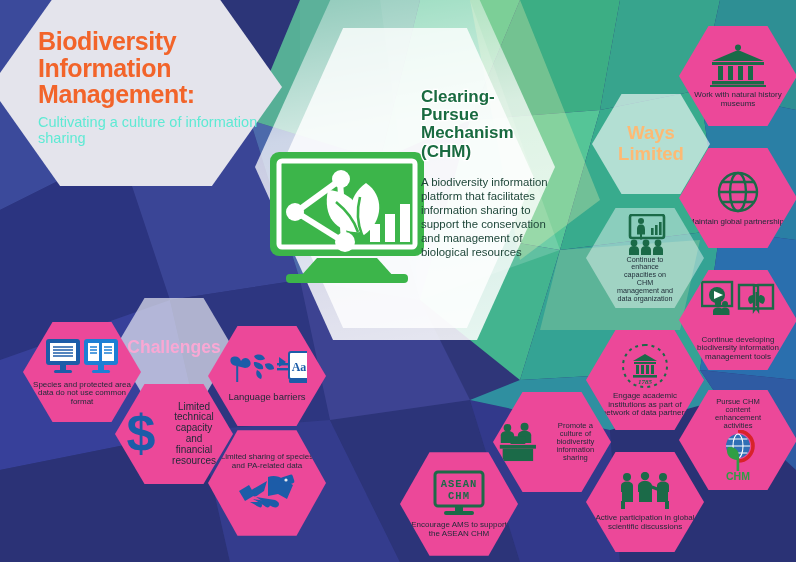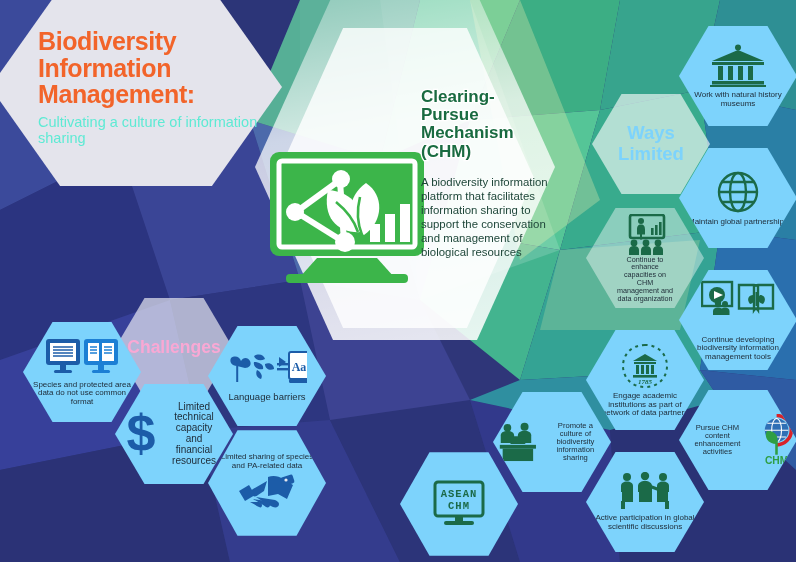--- a/index.html
+++ b/index.html
@@ -4,41 +4,41 @@
 <style>
   html,body{margin:0;padding:0;background:#2b2f6b;}
   body{font-family:"Liberation Sans",sans-serif;}
   #stage{position:relative;width:796px;height:562px;overflow:hidden;background:#2d3577;}
   #bg{position:absolute;inset:0;width:796px;height:562px;}
 
   
   .hex{position:absolute;display:flex;flex-direction:column;align-items:center;justify-content:center;
        clip-path:polygon(25% 2%,75% 2%,100% 50%,75% 98%,25% 98%,0% 50%);
        background:#e8e9f0;text-align:center;box-sizing:border-box;}
-  .hex.light{background:#7dd3fc;}
+  .hex.light{background:#ec4899;}
   .hex.glass{background:rgba(255,255,255,0.62);}
   .hex.glass2{background:rgba(255,255,255,0.42);}
   .hex-label{font-size:8px;line-height:1.08;color:#1d2a36;padding:0 8px;}
   .icon{display:block;}
 
   
   #title-hex{left:-10px;top:-16px;width:292px;height:206px;background:#e4e4ec;
              clip-path:polygon(24% 2%,76% 2%,100% 50%,76% 98%,24% 98%,0% 50%);}
   #title-block{position:absolute;left:38px;top:28px;width:240px;}
   .title-main{color:#f2642a;font-size:25px;line-height:1.06;font-weight:bold;letter-spacing:-0.4px;}
   .title-sub{color:#5eead4;font-size:14.5px;line-height:1.15;margin-top:6px;}
 
   #chm-title{position:absolute;left:421px;top:88px;width:130px;}
   .chm-h{font-size:17px;font-weight:bold;line-height:1.07;color:#1a6b41;
          -webkit-text-stroke:2.6px #ffffff;paint-order:stroke fill;}
   #chm-body{position:absolute;left:421px;top:176px;width:128px;font-size:11.4px;
             line-height:1.22;color:#1e4639;}
 
   #ways-hex{left:592px;top:92px;width:118px;height:104px;}
-  .ways-h{font-size:18.5px;font-weight:bold;color:#7dd3fc;line-height:1.12;}
+  .ways-h{font-size:18.5px;font-weight:bold;color:#fdba74;line-height:1.12;}
 
   #challenges-hex{left:115px;top:296px;width:118px;height:104px;}
   .chal-h{font-size:17.5px;font-weight:bold;color:#f9a8d4;line-height:1.1;}
 
   
   #center-glow{position:absolute;left:255px;top:-6px;width:300px;height:346px;
     background:linear-gradient(170deg,rgba(255,255,255,.30),rgba(255,255,255,.72) 38%,rgba(255,255,255,.88));
     clip-path:polygon(26% 0%,74% 0%,100% 50%,74% 100%,26% 100%,0% 50%);}
   #center-glow2{position:absolute;left:276px;top:28px;width:258px;height:300px;
     background:rgba(255,255,255,.80);
@@ -218,21 +218,21 @@
         <rect x="22" y="23" width="3" height="9"></rect>
         <rect x="27" y="23" width="3" height="9"></rect>
         <rect x="32" y="23" width="3" height="9"></rect>
         <rect x="14" y="33" width="24" height="2.6"></rect>
       </g>
       <text x="26" y="42" font-family="Liberation Serif, serif" font-size="7" font-style="italic" font-weight="bold" text-anchor="middle" fill="#1b6a48">1785</text>
     </svg>
     <div class="hex-label" style="margin-top:2px;">Engage academic institutions as part of network of data partners</div>
   </div>
 
-  <div class="hex light" style="left:679px;top:388px;width:118px;height:104px;flex-direction:row;">
+  <div class="hex light" style="left:679px;top:388px;width:118px;height:104px;flex-direction:column;">
     <div class="hex-label" style="width:62px;font-size:7.6px;">Pursue CHM content enhancement activities</div>
     <svg class="icon" width="42" height="52" viewBox="0 0 42 52">
       <circle cx="21" cy="16" r="12" fill="#2f6fb5"></circle>
       <g stroke="#ffffff" stroke-width="1.1" fill="none">
         <ellipse cx="21" cy="16" rx="5" ry="12"></ellipse>
           <line x1="9" y1="16" x2="33" y2="16"></line>
         <path d="M11.5 9h19"></path>
           <path d="M11.5 23h19"></path>
       </g>
       <path d="M21 1a15 15 0 1 1 0 30" fill="none" stroke="#d8232a" stroke-width="3.6"></path>
@@ -278,20 +278,21 @@
   </div>
 
   <div class="hex light" style="left:400px;top:450px;width:118px;height:108px;">
     <svg class="icon" width="56" height="48" viewBox="0 0 56 48">
       <rect x="4" y="2" width="48" height="34" rx="3" fill="none" stroke="#1b6a48" stroke-width="3"></rect>
       <text x="28" y="17" font-family="Liberation Mono, monospace" font-size="10.5" font-weight="bold" letter-spacing="1" text-anchor="middle" fill="#1b6a48">ASEAN</text>
       <text x="28" y="29" font-family="Liberation Mono, monospace" font-size="10.5" font-weight="bold" letter-spacing="1" text-anchor="middle" fill="#1b6a48">CHM</text>
       <rect x="24" y="36" width="8" height="5" fill="#1b6a48"></rect>
       <rect x="13" y="41" width="30" height="4" rx="2" fill="#1b6a48"></rect>
     </svg>
+    <div class="hex-label" style="margin-top:3px;">Encourage AMS to support the ASEAN CHM</div>
   </div>
 
   <div class="hex glass" id="challenges-hex">
     <div class="chal-h">Challenges</div>
   </div>
 
   <div class="hex light" style="left:23px;top:320px;width:118px;height:104px;">
     <svg class="icon" width="74" height="40" viewBox="0 0 74 40">
       <rect x="1" y="1" width="34" height="26" rx="3" fill="#1c5ca8"></rect>
       <rect x="5" y="5" width="26" height="18" fill="#ffffff"></rect>

